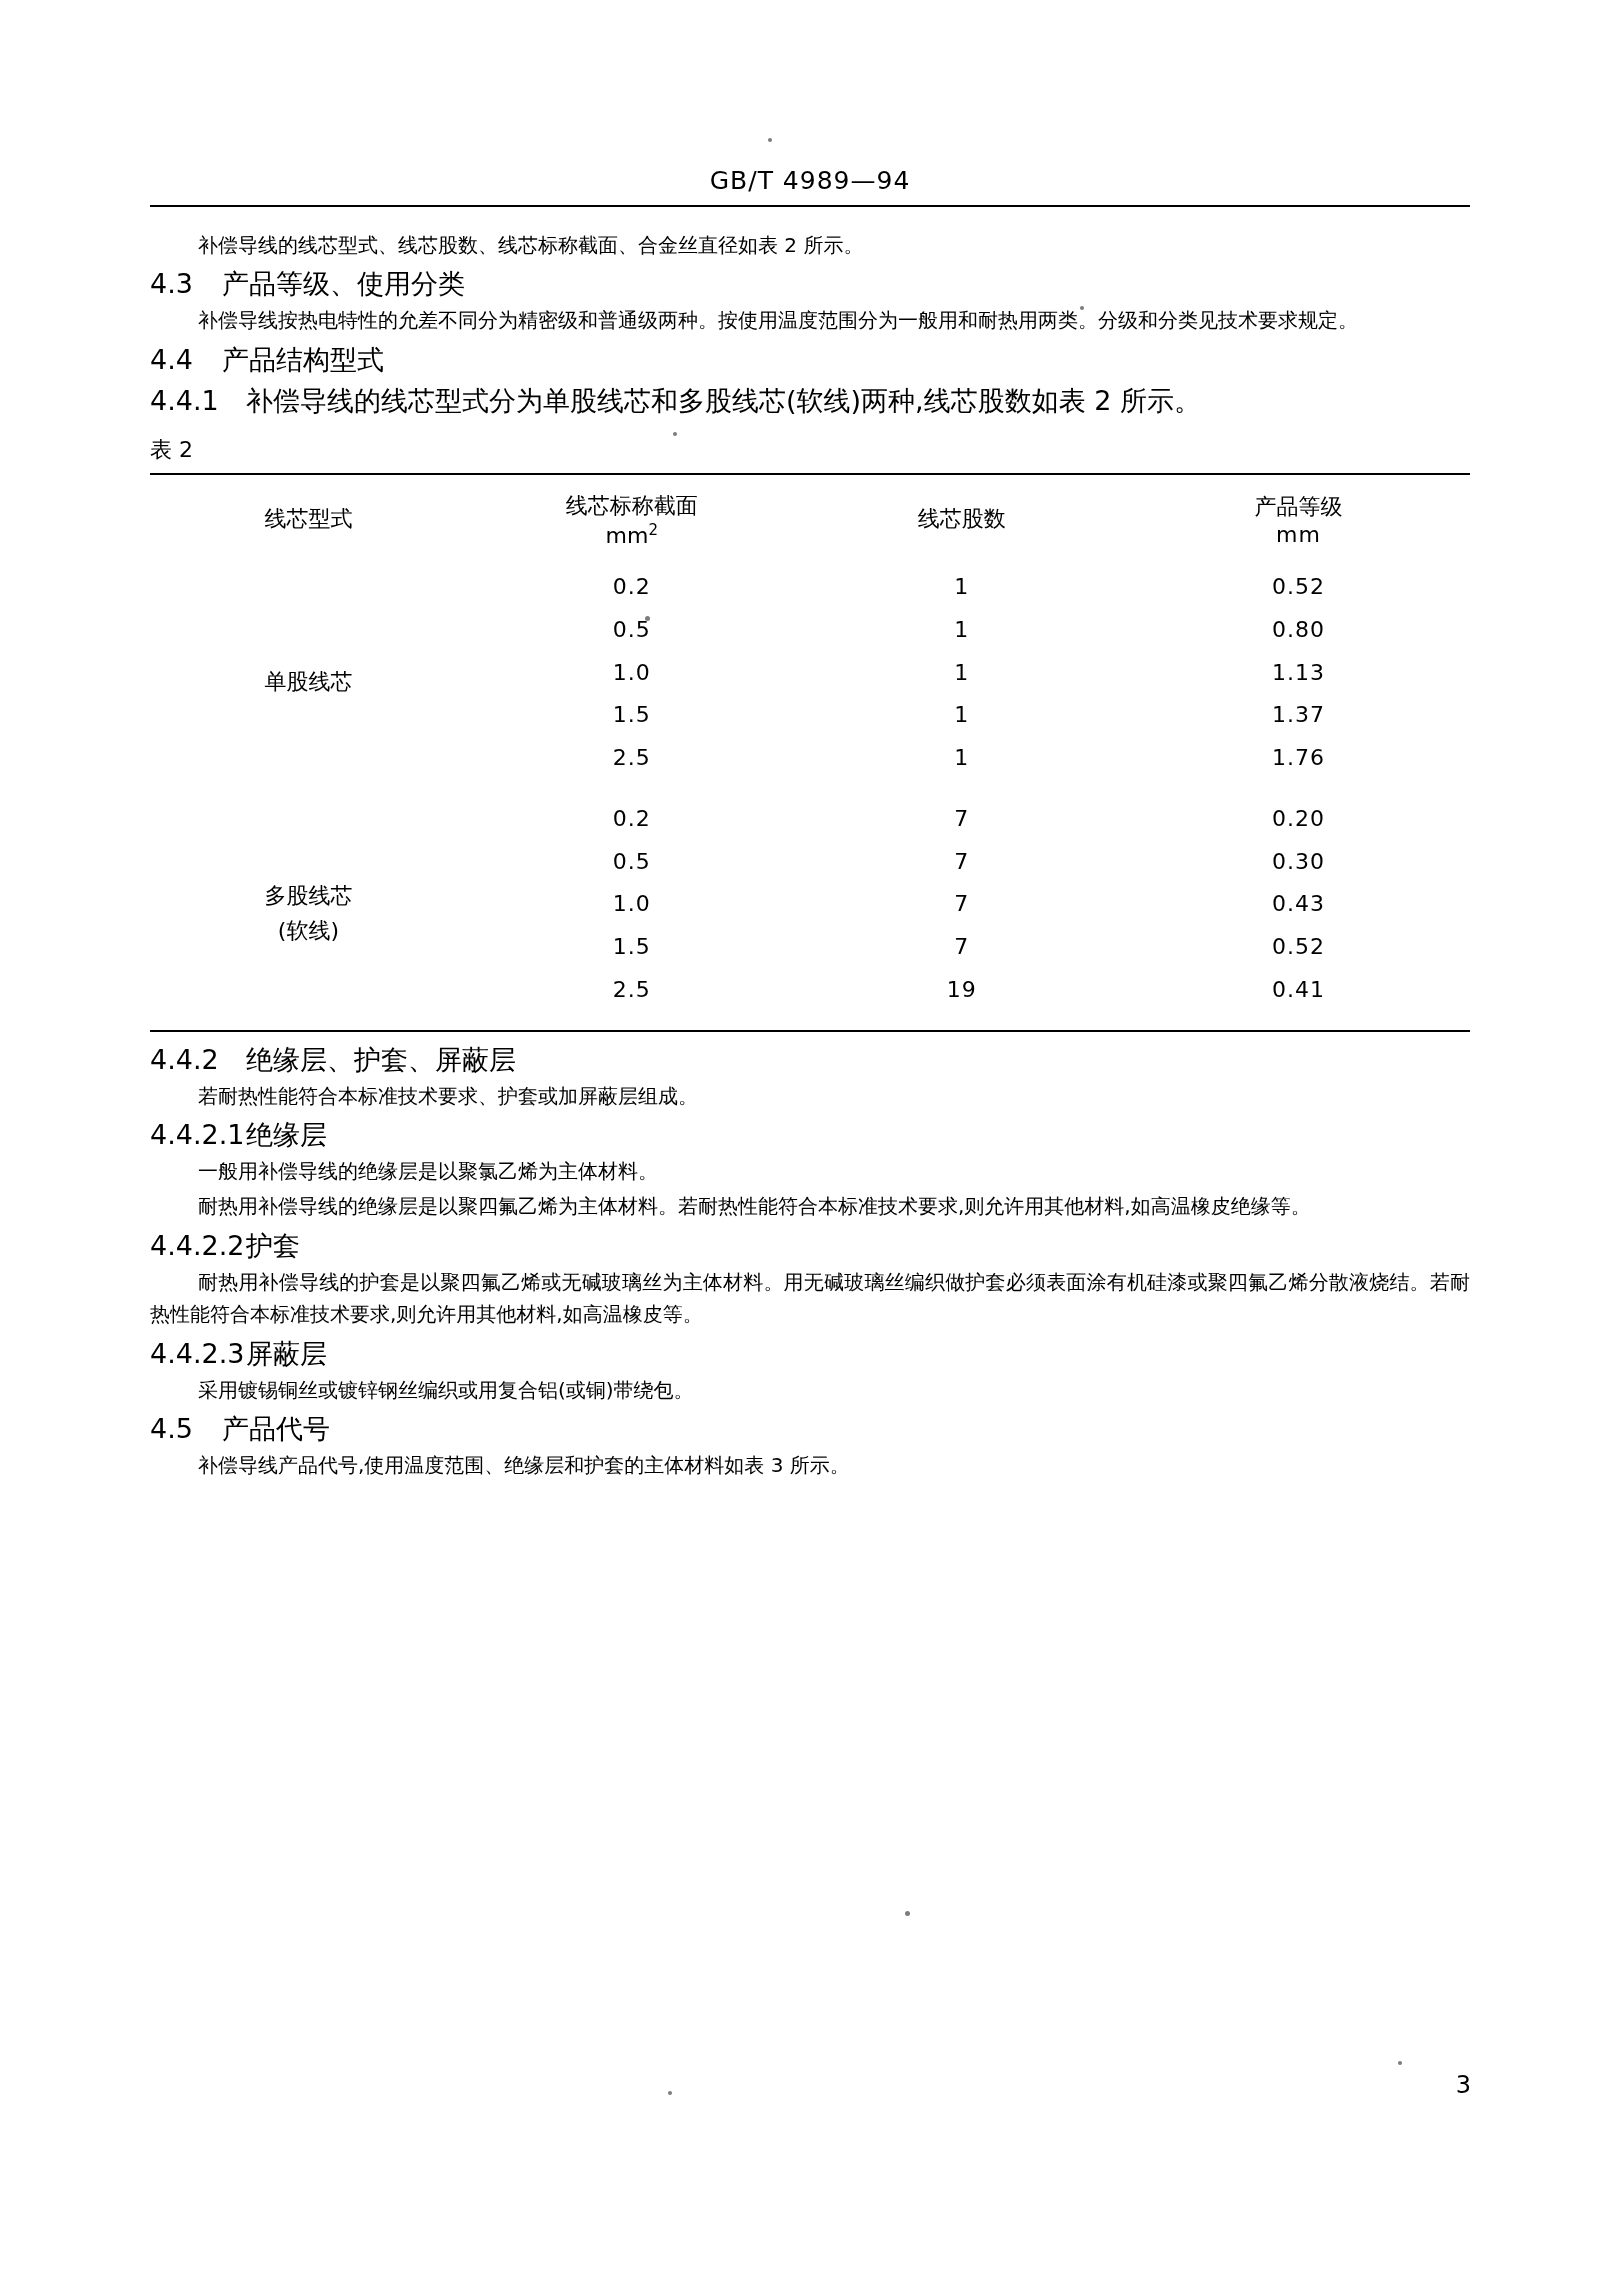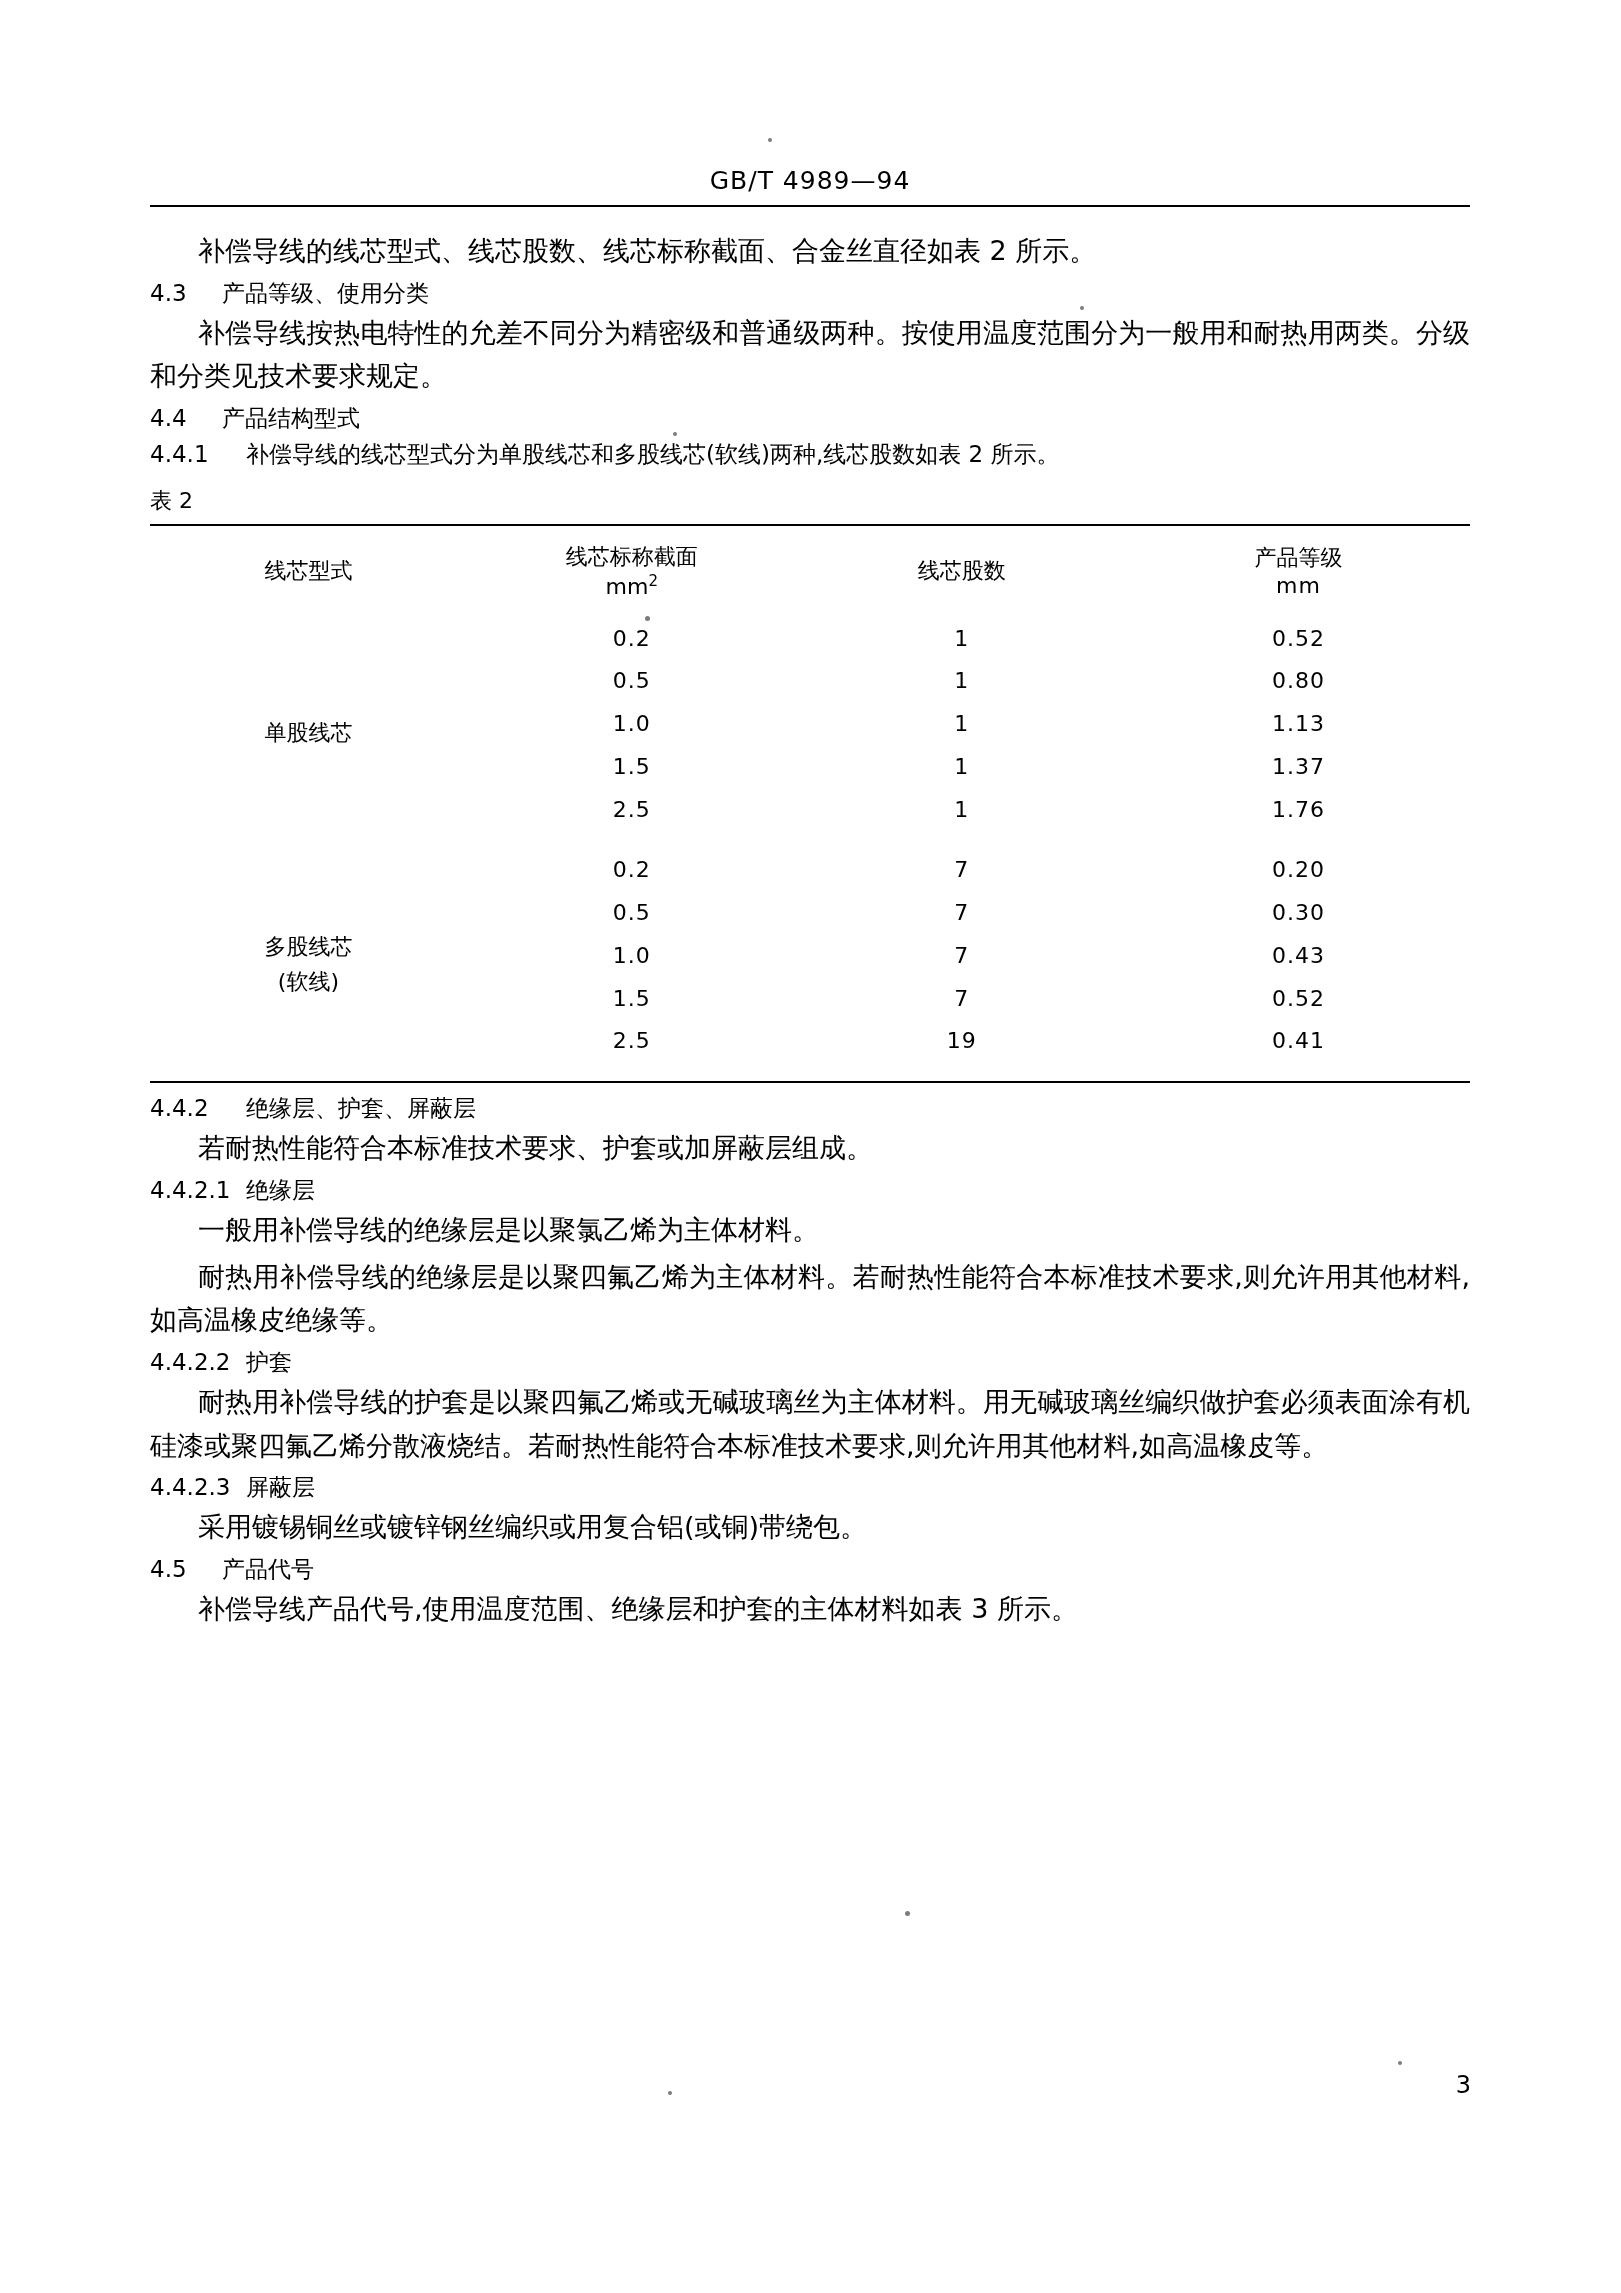--- a/index.html
+++ b/index.html
@@ -31,31 +31,31 @@
     letter-spacing: 1px;
     padding-bottom: 10px;
     font-family: "DejaVu Sans", "Liberation Sans", sans-serif;
   }
   .header-rule {
     border-bottom: 2.5px solid #000;
     margin-bottom: 22px;
   }
   p {
     margin: 0 0 3px 0;
-    font-size: 27px;
+    font-size: 20px;
     line-height: 1.62;
     text-align: justify;
   }
   .indent {
     text-indent: 48px;
   }
   .clause {
     margin-top: 5px;
     margin-bottom: 2px;
-    font-size: 23px;
+    font-size: 27px;
   }
   .clause .num {
     display: inline-block;
     min-width: 72px;
   }
   .clause .num-wide {
     display: inline-block;
     min-width: 96px;
   }
   .table-caption {

